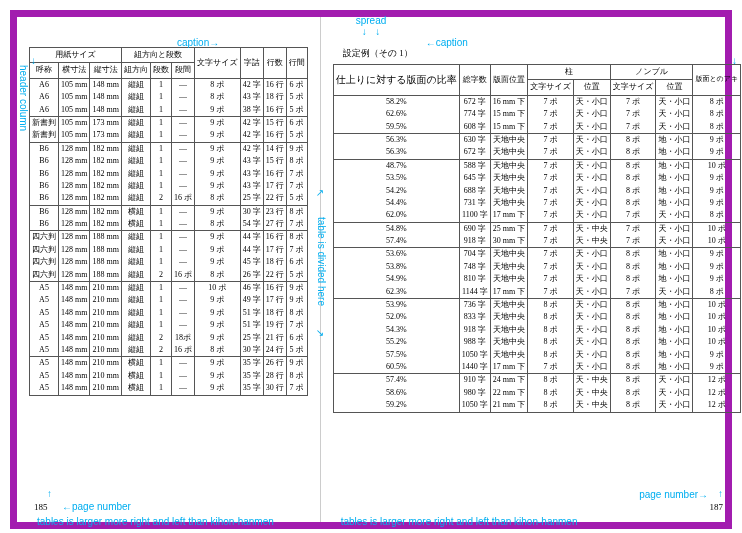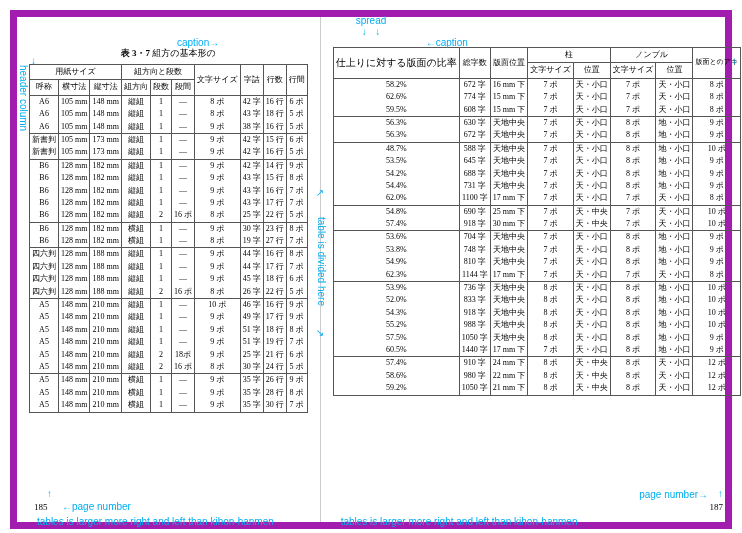--- a/index.html
+++ b/index.html
@@ -72,23 +72,20 @@
   </div>
 
   <div class="page left">
 
     <div class="anno" style="top:20px; left:160px;">
       <span>caption</span><span class="arrow">→</span>
     </div>
     <div class="anno vtext" style="top:48px; left:1px;"><span>header column</span></div>
     <div class="anno" style="top:38px; left:14px;">↓</div>
 
-    <div class="caption">
-      <b>表 3・7</b>&nbsp;<span>組方の基本形の</span>
-    </div>
 
     <table>
       <thead>
         <tr>
           <th colspan="3">用紙サイズ</th>
           <th colspan="3">組方向と段数</th>
           <th rowspan="2">文字サイズ</th>
           <th rowspan="2">字詰</th>
           <th rowspan="2">行数</th>
           <th rowspan="2">行間</th>
@@ -242,21 +239,21 @@
             <td>8 ポ</td>
           </tr>
           <tr>
             <td>B6</td>
             <td>128 mm</td>
             <td>182 mm</td>
             <td>横組</td>
             <td>1</td>
             <td>—</td>
             <td>8 ポ</td>
-            <td>19 字</td>
+            <td>54 字</td>
             <td>27 行</td>
             <td>7 ポ</td>
           </tr>
         </tbody>
         <tbody class="grp">
           <tr>
             <td>四六判</td>
             <td>128 mm</td>
             <td>188 mm</td>
             <td>縦組</td>
@@ -431,20 +428,21 @@
 
     <div class="anno" style="top:20px; left:105px;">
       <span class="arrow">←</span><span>caption</span>
     </div>
     <div class="anno vtext" style="top:48px; right:1px;"><span>header column</span></div>
     <div class="anno" style="top:38px; right:16px;">↓</div>
     <div class="anno vtext" style="top:200px; left:-5px;"><span>table is divided here</span></div>
     <div class="anno" style="top:170px; left:-5px;">↗</div>
     <div class="anno" style="top:310px; left:-5px;">↘</div>
 
+    <div class="caption right">設定例（その 1）</div>
 
     <table>
       <thead>
         <tr>
           <th rowspan="2" style="font-size:10px;margin-top:26px;">仕上りに対する版面の比率</th>
           <th rowspan="2">総字数</th>
           <th rowspan="2">版面位置</th>
           <th colspan="2">柱</th>
           <th colspan="2">ノンブル</th>
           <th rowspan="2" style="font-size:7px;margin-top:34px;">版面とのアキ</th>

